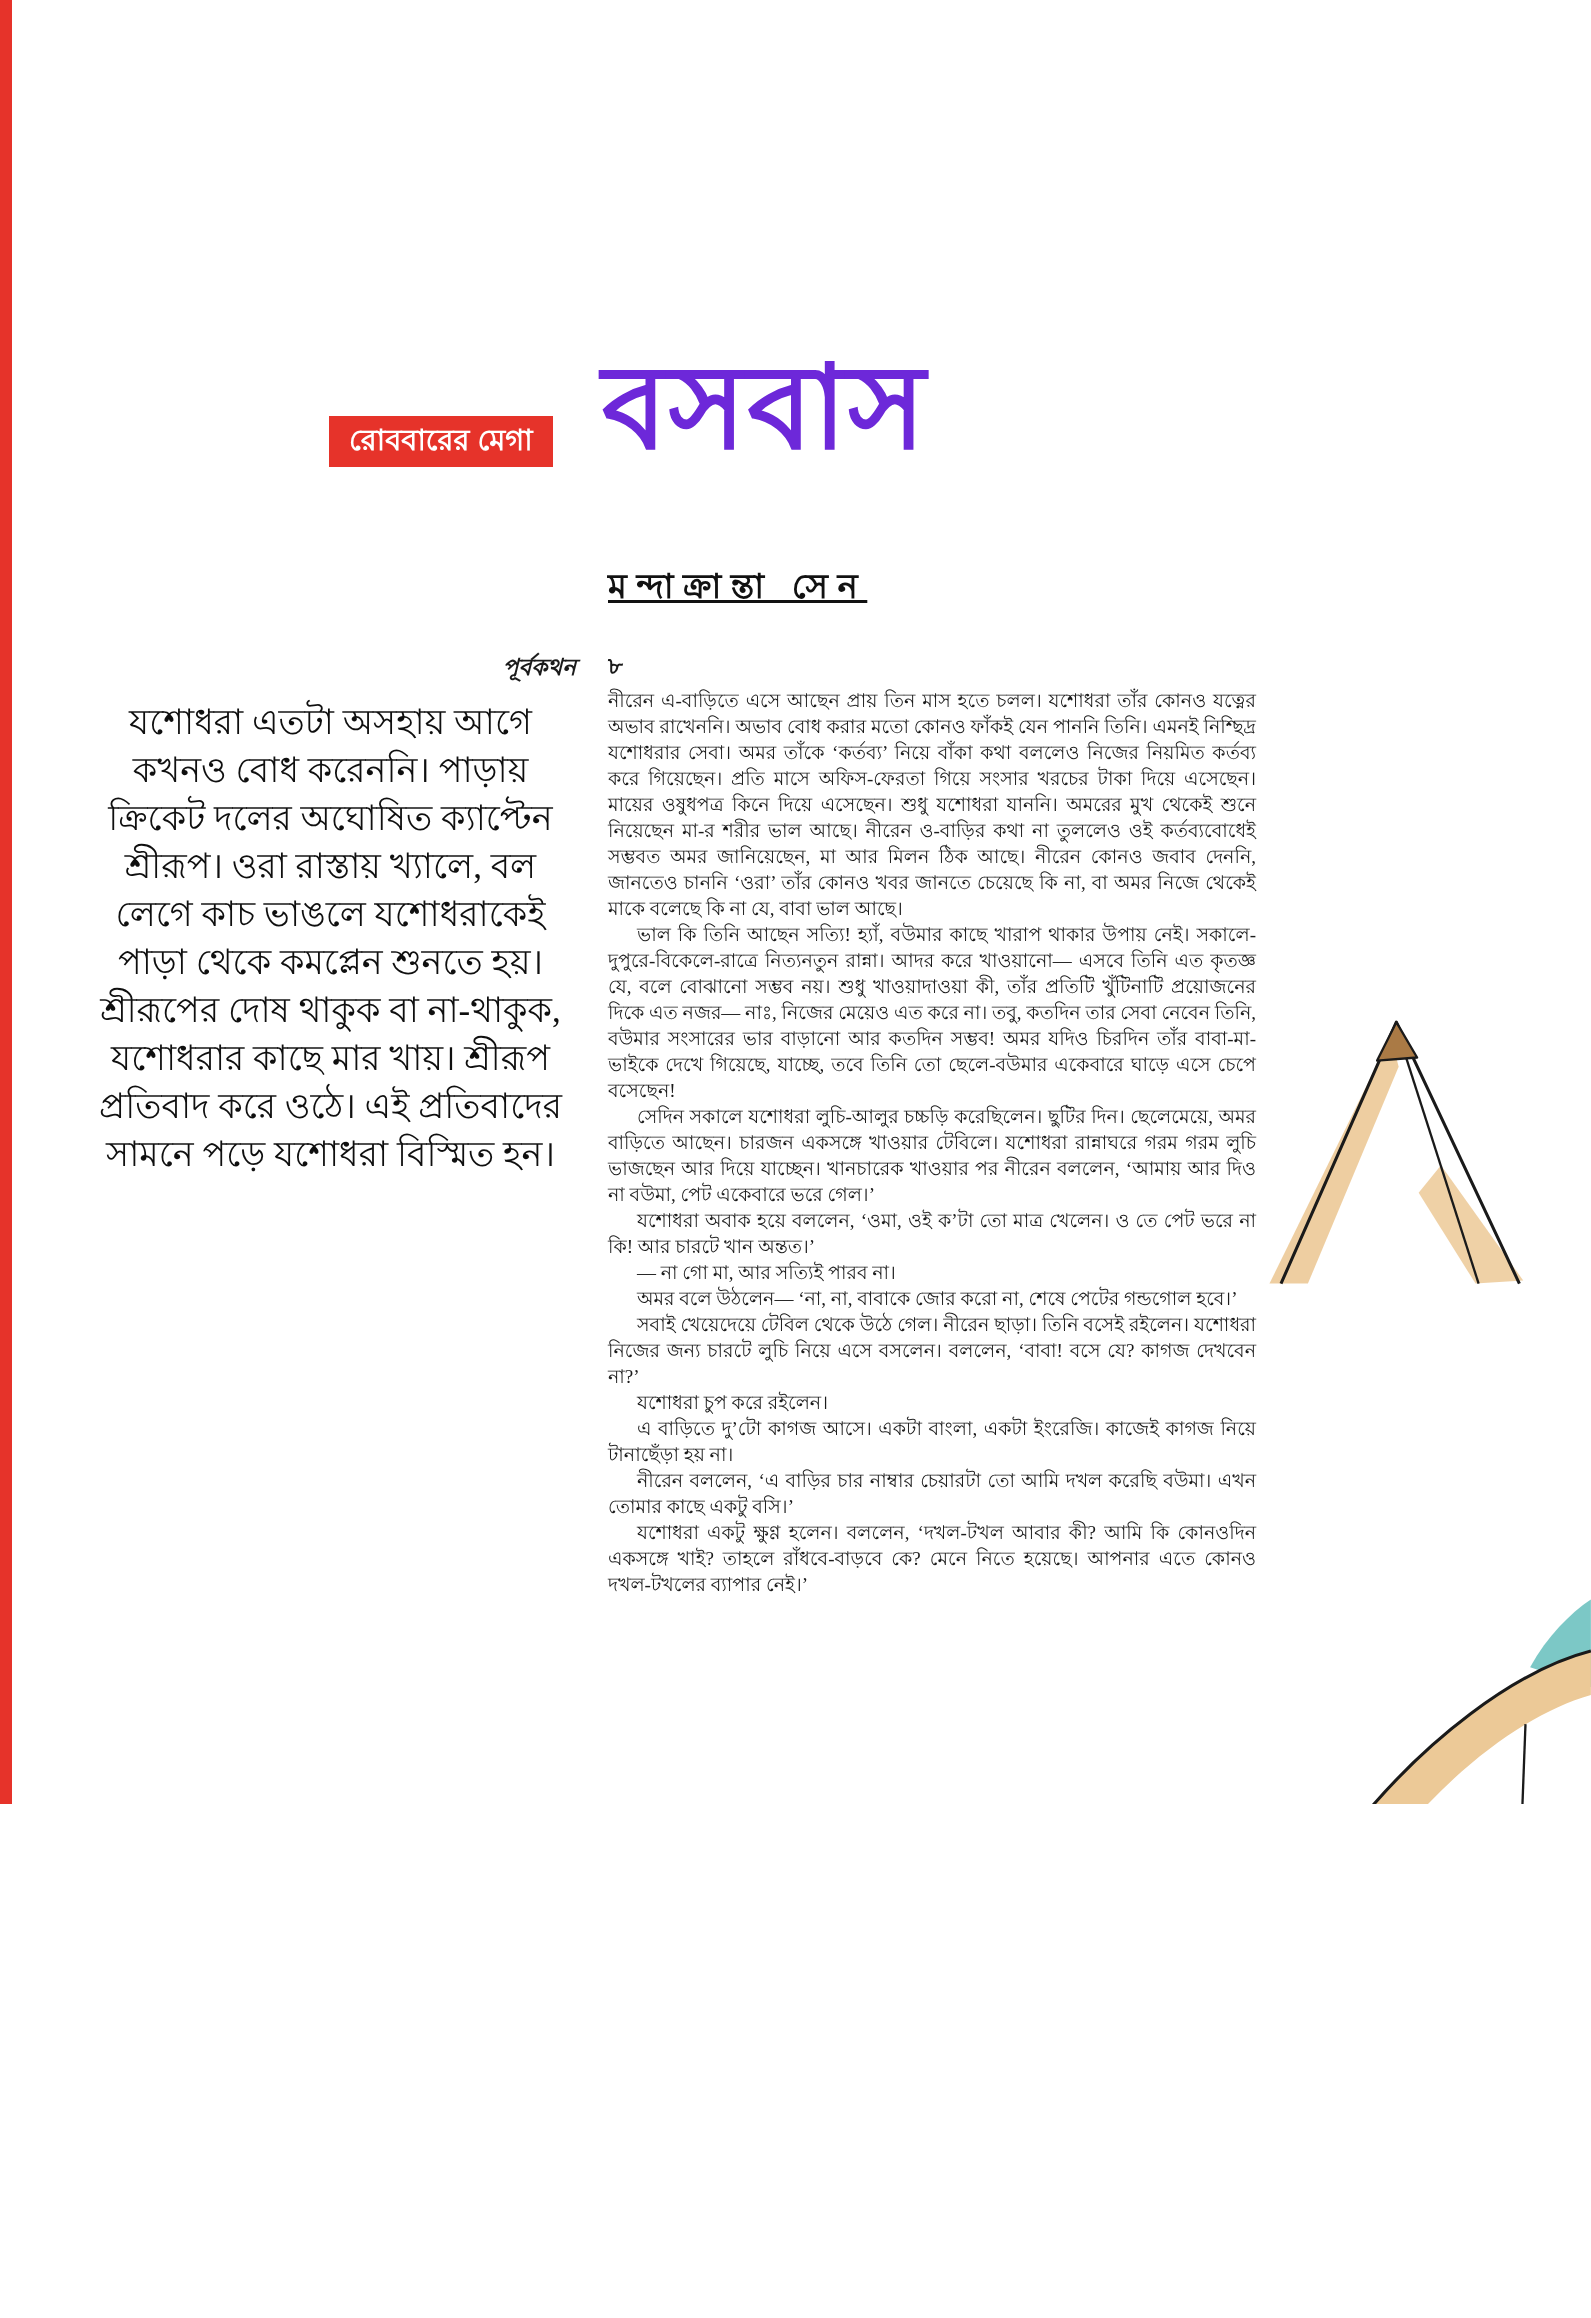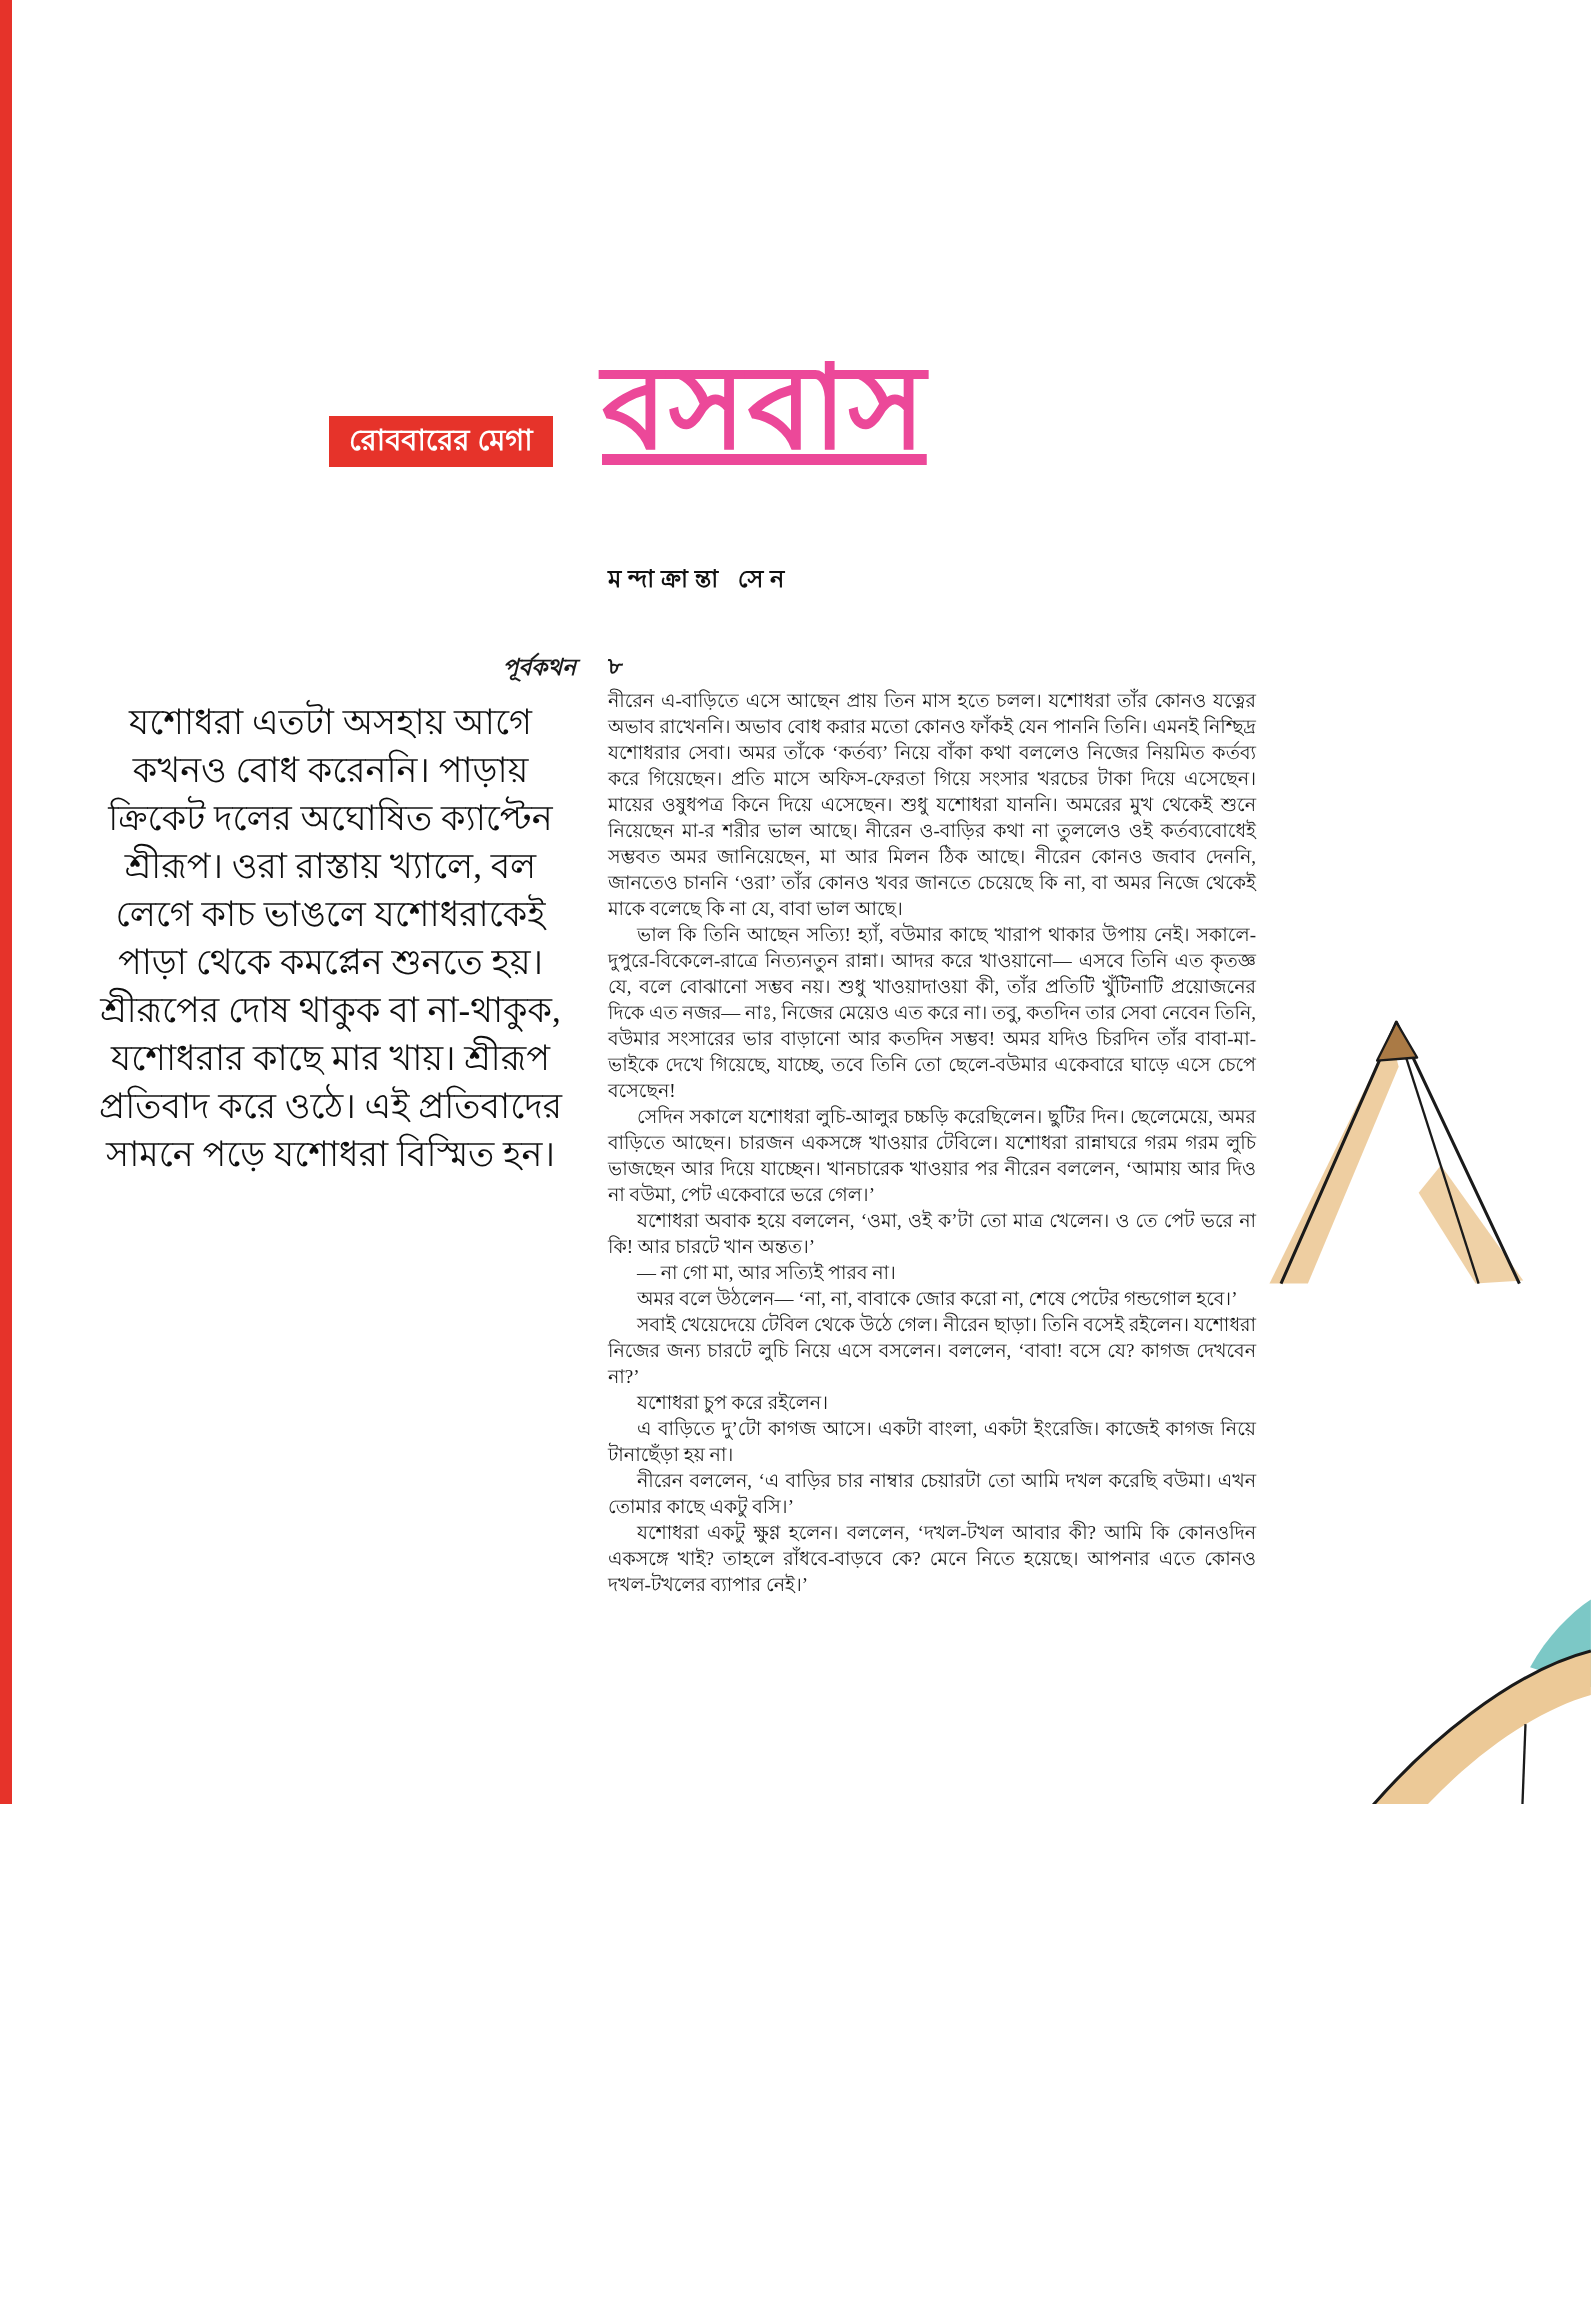--- a/index.html
+++ b/index.html
@@ -25,26 +25,27 @@
   .kicker{
     position:absolute;left:329px;top:416px;
     background:var(--accent-red);color:#ffffff;
     font-family:"Liberation Sans","DejaVu Sans",sans-serif;
     font-size:29px;font-weight:bold;line-height:1;
     padding:10px 20px 11.5px 20px;
   }
   .title{
     position:absolute;left:602px;top:339px;margin:0;
     font-size:117px;font-weight:800;line-height:1.2;
-    letter-spacing:1.5px;color:#ec4899;text-decoration:underline;
+    letter-spacing:1.5px;color:#6d28d9;
   }
   .author{
     position:absolute;left:608px;top:560px;
-    font-size:24px;font-weight:600;letter-spacing:0.28em;
+    font-size:34px;font-weight:600;letter-spacing:0.28em;
     color:#111111;
+    text-decoration:underline;
   }
   .synopsis-label{
     position:absolute;left:85px;top:649px;width:491px;
     text-align:right;font-size:23px;font-style:italic;font-weight:600;
   }
   .pull-quote{
     position:absolute;left:85px;top:699px;width:491px;
     text-align:center;
     font-size:35px;line-height:48px;font-weight:500;
     color:#0f0f0f;

